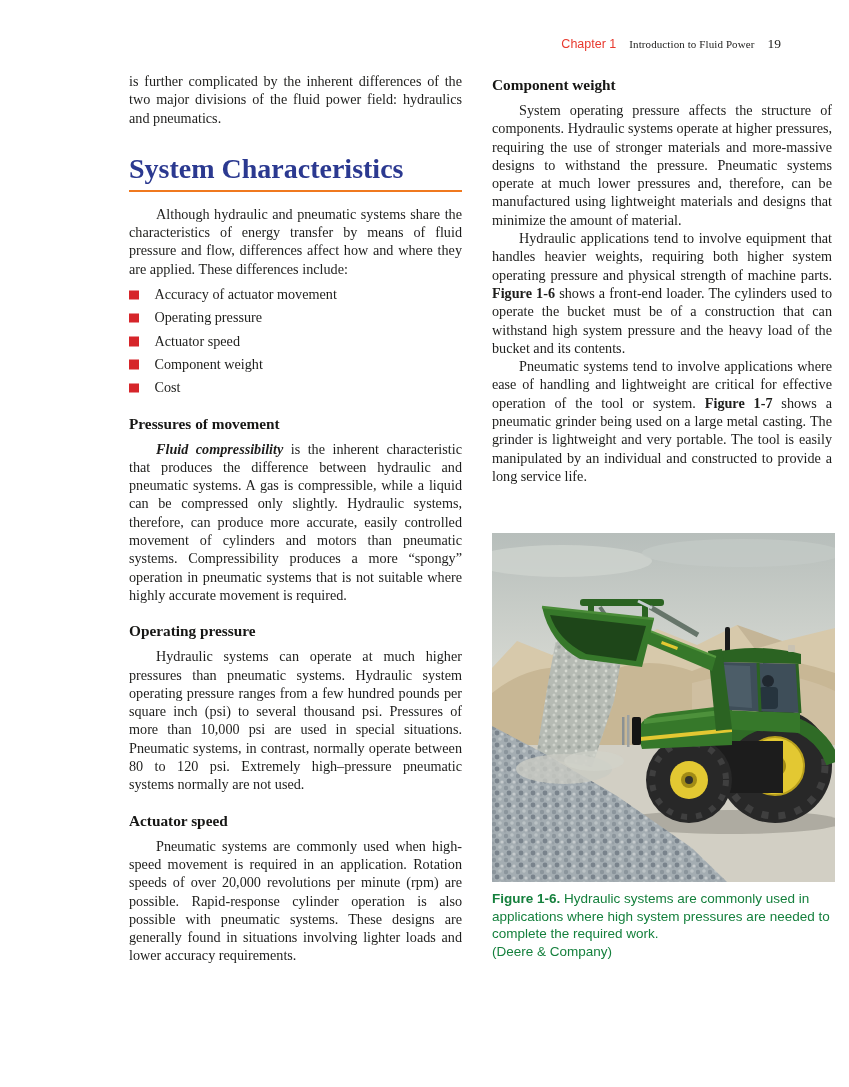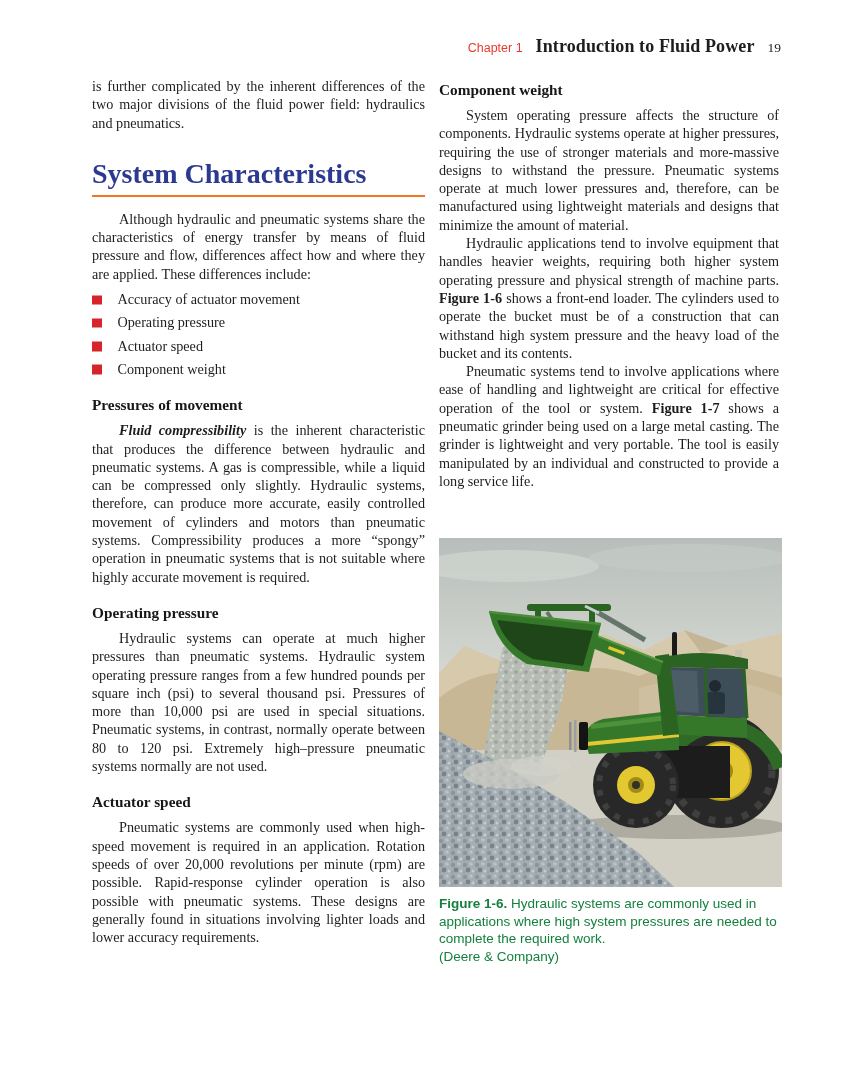--- a/index.html
+++ b/index.html
@@ -1,23 +1,23 @@
 <!DOCTYPE html>
 <html><head>
 <meta charset="utf-8">
 <style>
   html,body{margin:0;padding:0;background:#ffffff;}
   .page{width:835px;height:1087px;background:#fff;box-sizing:border-box;
         padding:36px 54px 0 92px;position:relative;overflow:hidden;
         font-family:"Liberation Serif",serif;color:#1d1d1b;}
   .running{display:flex;justify-content:flex-end;align-items:baseline;gap:13px;margin-bottom:20px;}
   .chap{color:#e8392e;font-family:"Liberation Sans",sans-serif;font-size:12.5px;}
-  .runtitle{font-weight:bold;font-size:18px;letter-spacing:.1px;}
+  .runtitle{font-weight:normal;font-size:11px;letter-spacing:.1px;}
   .pagenum{font-size:13.5px;}
-  .cols{display:flex;gap:14px;}
+  .cols{display:flex;gap:30px;margin-left:37px;}
   .col-left{width:333px;flex:none;}
   .col-right{width:340px;flex:none;}
   p.body{font-size:14.2px;line-height:18.3px;text-align:justify;margin:0;}
   p.indent{text-indent:27px;}
   h1.section{font-size:28px;color:#2b3990;margin:26px 0 0;font-weight:bold;}
   .rule{border-bottom:2.5px solid #f0791f;margin:5px 0 13px;}
   h2.sub{font-size:15.3px;margin:18px 0 7px;font-weight:bold;color:#171715;}
   h2.sub.first{margin-top:4px;}
   ul.bullets{list-style:none;margin:7px 0 9px;padding:0;}
   ul.bullets li{display:flex;align-items:baseline;font-size:14.2px;line-height:18.3px;margin-bottom:5px;}
@@ -59,20 +59,24 @@
             <span class="sq"></span>
             <span>Operating pressure</span>
           </li>
         <li>
             <span class="sq"></span>
             <span>Actuator speed</span>
           </li>
         <li>
             <span class="sq"></span>
             <span>Component weight</span>
+          </li>
+        <li>
+            <span class="sq"></span>
+            <span>Cost</span>
           </li>
       </ul>
 
       <h2 class="sub">Pressures of movement</h2>
       <p class="body indent"><span class="lead">Fluid compressibility</span><span> is the inherent characteristic that produces the difference between hydraulic and pneumatic systems. A gas is compressible, while a liquid can be compressed only slightly. Hydraulic systems, therefore, can produce more accurate, easily controlled movement of cylinders and motors than pneumatic systems. Compressibility produces a more “spongy” operation in pneumatic systems that is not suitable where highly accurate movement is required.</span></p>
 
       <h2 class="sub">Operating pressure</h2>
       <p class="body indent">Hydraulic systems can operate at much higher pressures than pneumatic systems. Hydraulic system operating pressure ranges from a few hundred pounds per square inch (psi) to several thousand psi. Pressures of more than 10,000 psi are used in special situations. Pneumatic systems, in contrast, normally operate between 80 to 120 psi. Extremely high–pressure pneumatic systems normally are not used.</p>
 
       <h2 class="sub">Actuator speed</h2>

